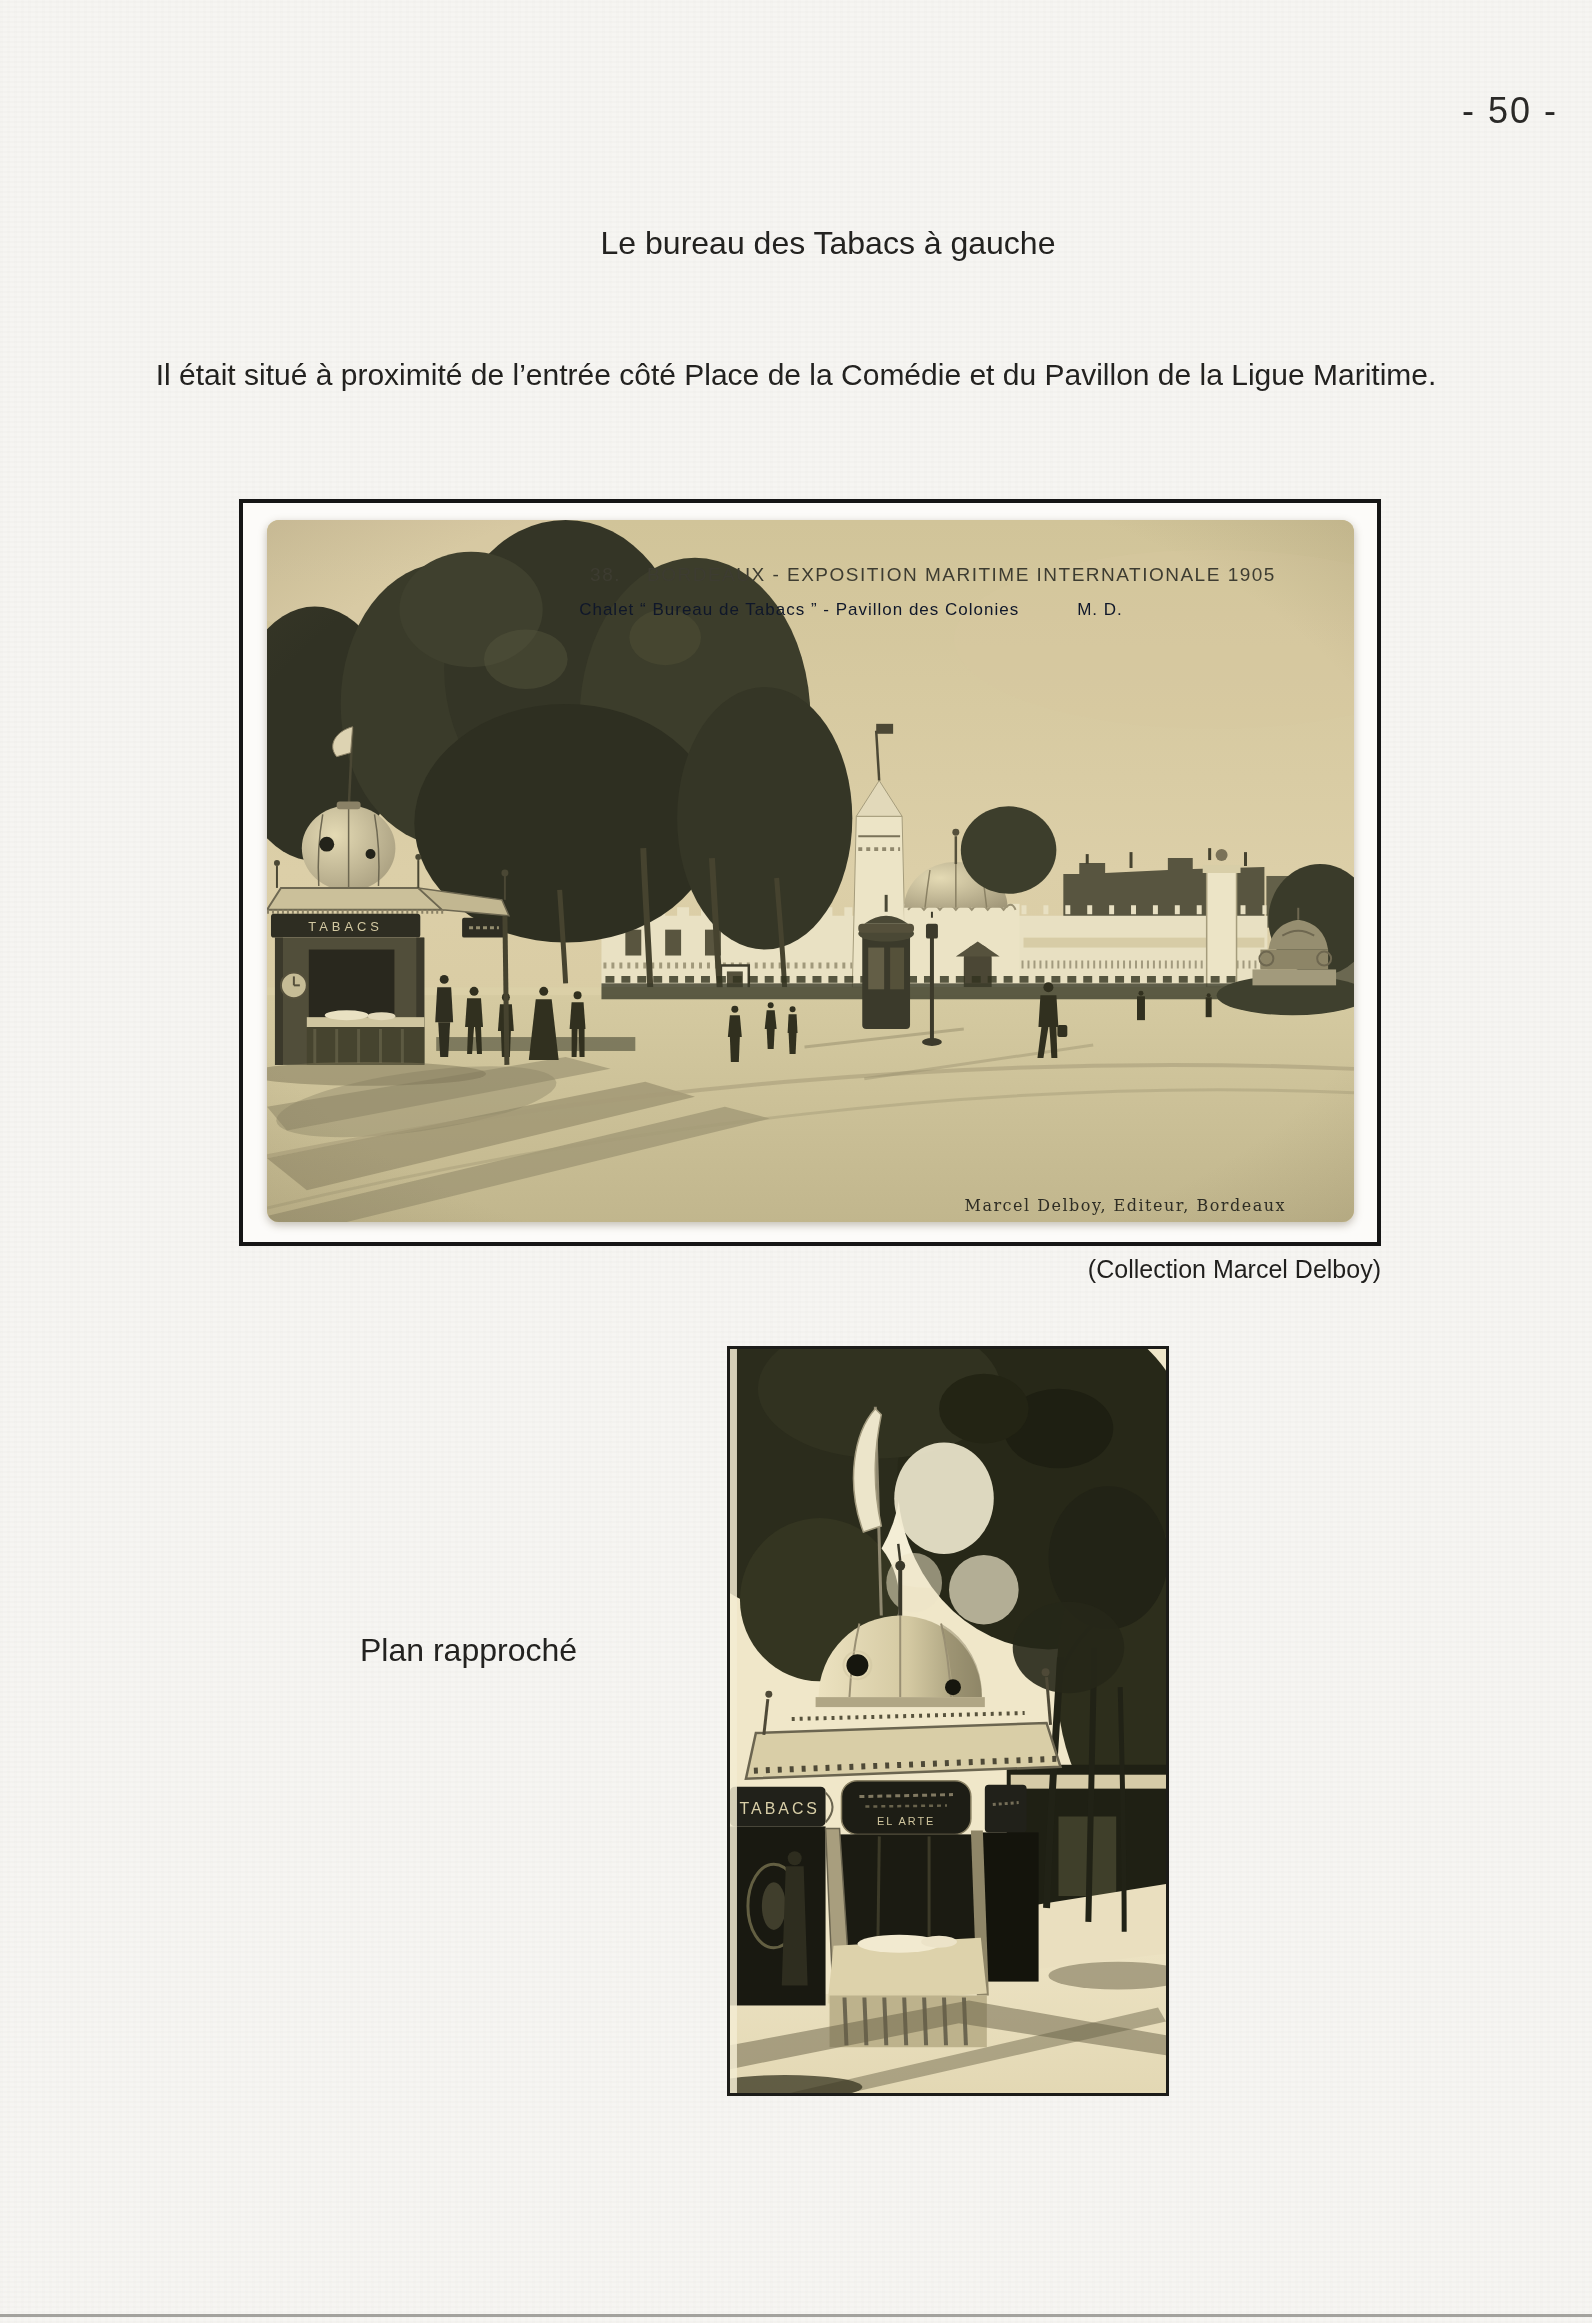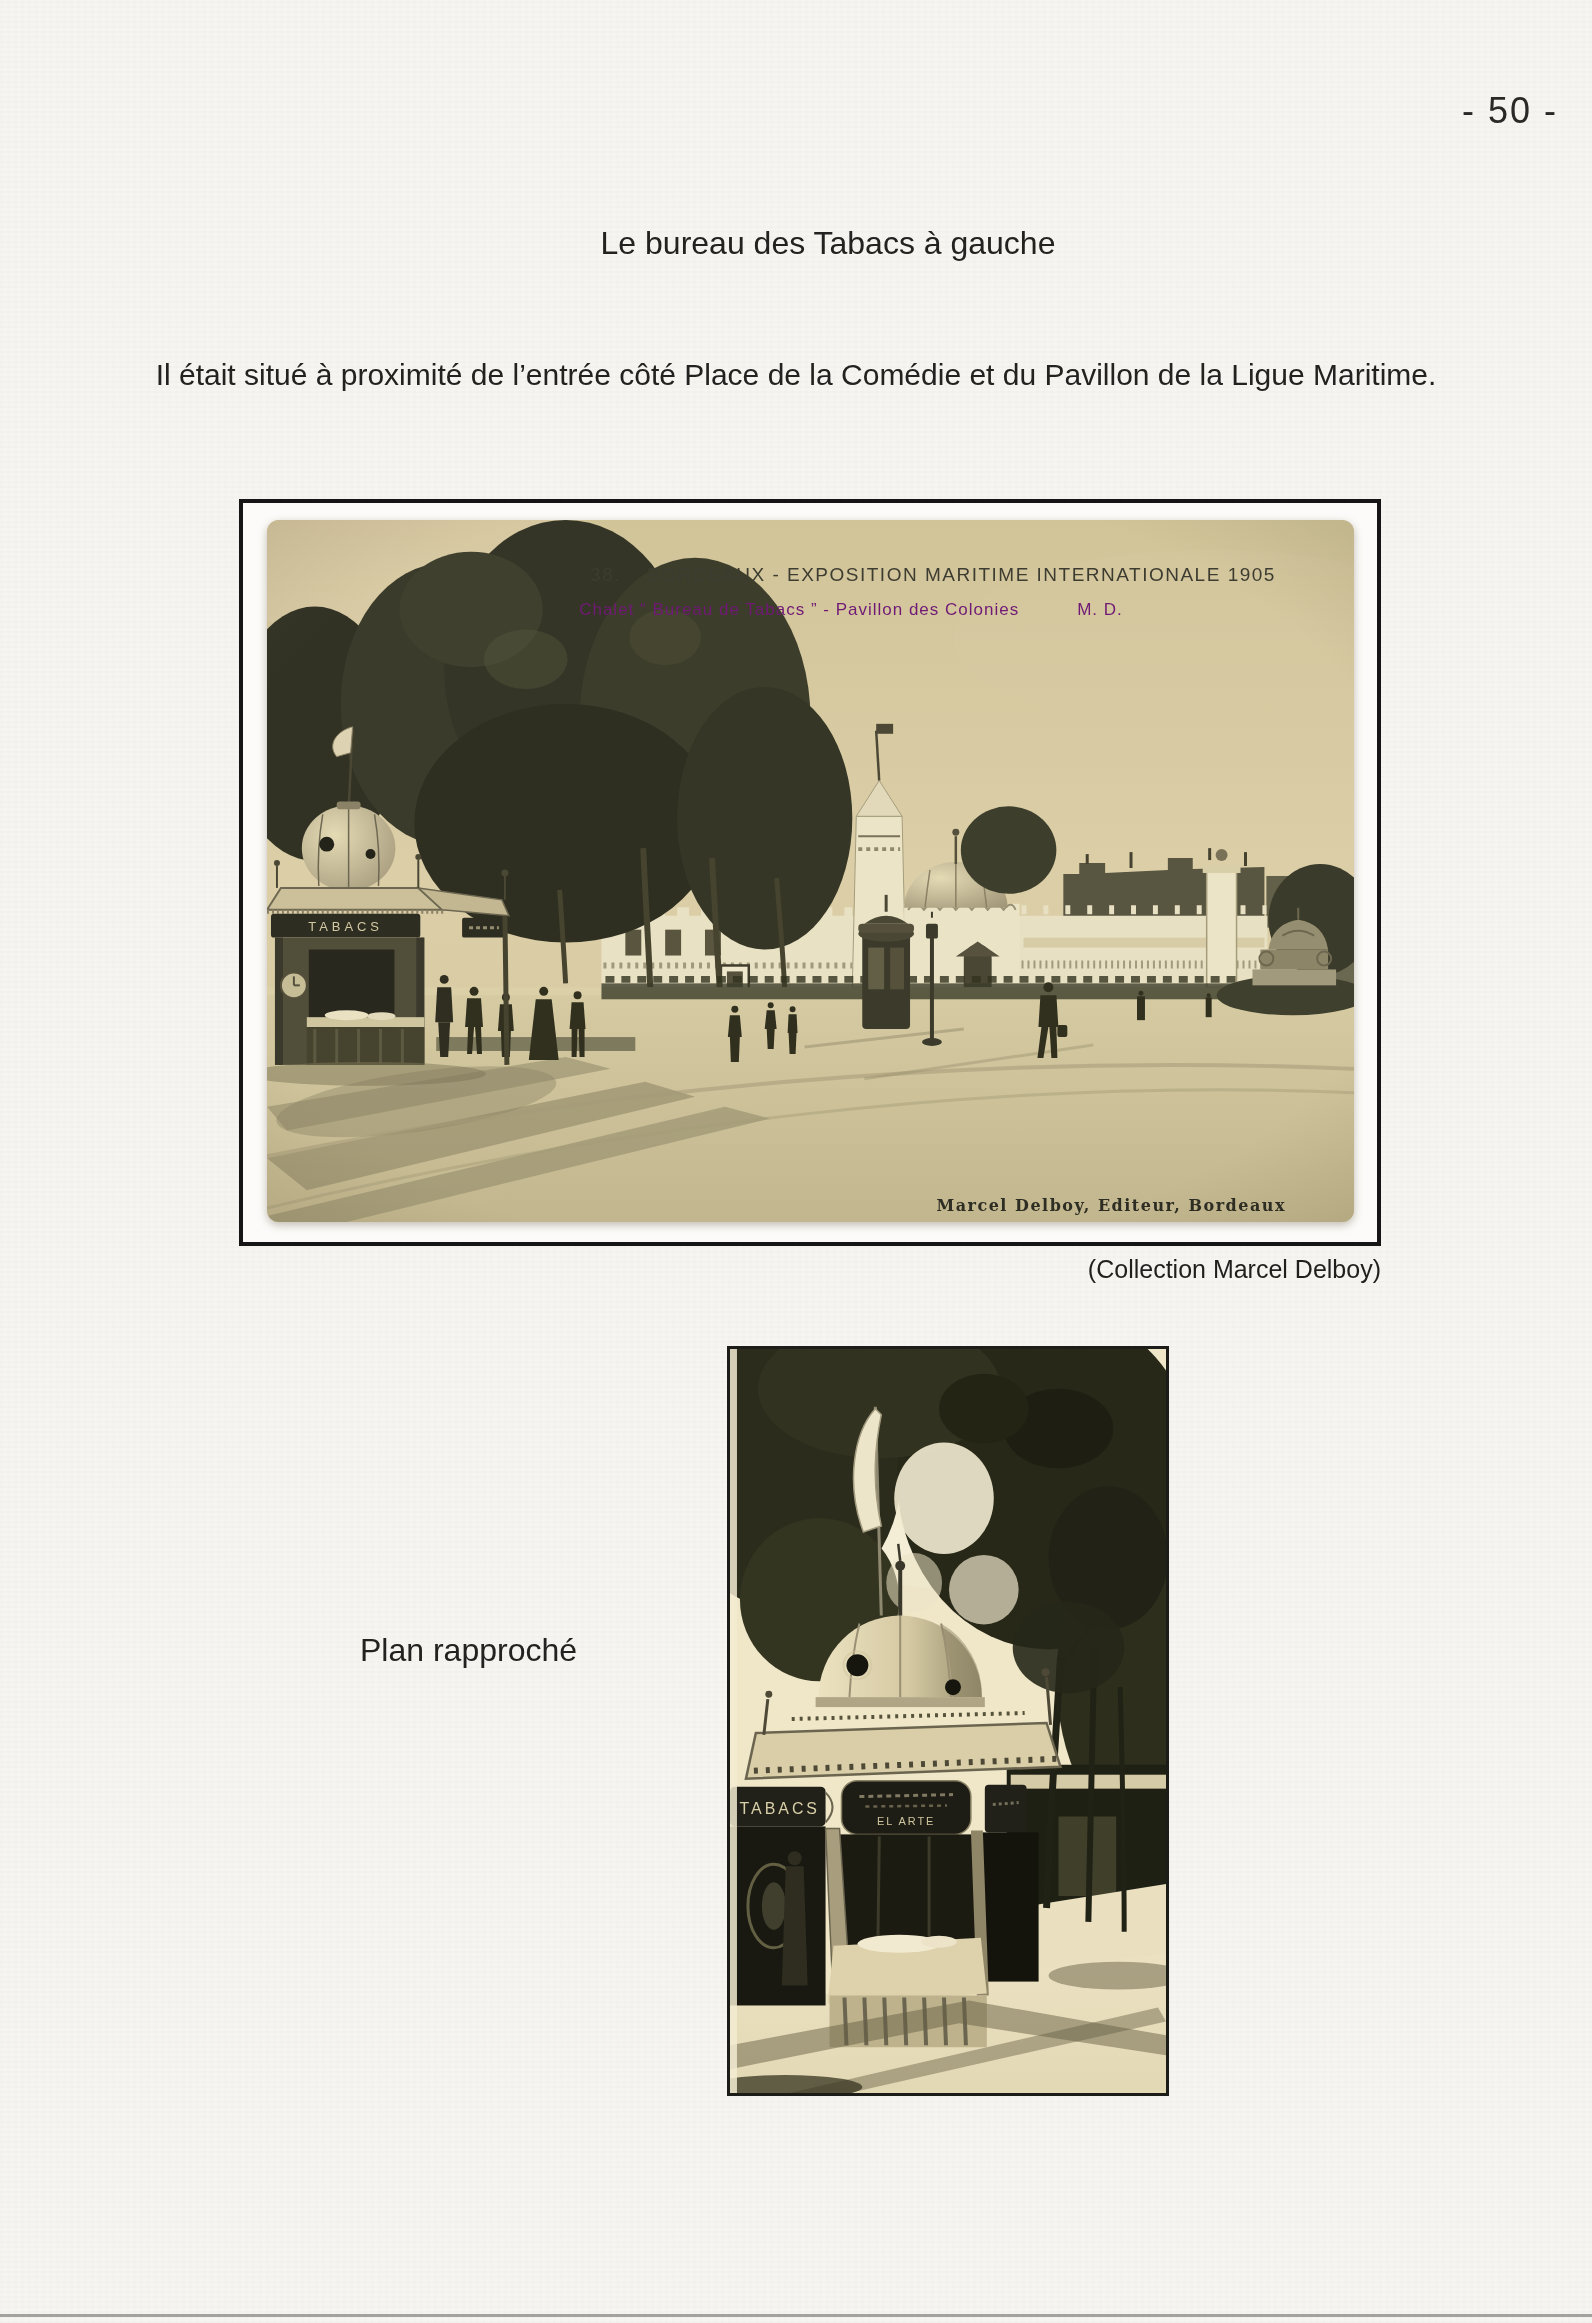--- a/index.html
+++ b/index.html
@@ -29,26 +29,26 @@
     box-shadow:0 3px 9px rgba(96,85,60,.38);
   }
   .postcard svg{position:absolute;inset:0;width:100%;height:100%;display:block;}
   .pc-header{
     position:absolute;top:44px;left:0;width:100%;box-sizing:border-box;padding-left:245px;
     text-align:center;font-size:19px;letter-spacing:1.5px;color:#3d3c31;white-space:nowrap;
   }
   .pc-num{margin-right:26px;}
   .pc-sub{
     position:absolute;top:80px;left:0;width:100%;box-sizing:border-box;padding-left:81px;
-    text-align:center;font-size:17px;letter-spacing:1px;color:#701a75;white-space:nowrap;
+    text-align:center;font-size:17px;letter-spacing:1px;color:#0f172a;white-space:nowrap;
   }
   .pc-initials{margin-left:58px;}
   .pc-credit{
     position:absolute;right:68px;bottom:7px;
-    font-family:"DejaVu Serif",serif;font-weight:bold;font-size:16px;
+    font-family:"DejaVu Serif",serif;font-weight:normal;font-size:16px;
     letter-spacing:1.5px;color:#2e2d24;
   }
   .collection-caption{
     position:absolute;top:1255px;left:239px;width:1142px;text-align:right;
     font-size:25px;color:#201f1d;
   }
   .closeup-label{position:absolute;top:1584px;left:360px;font-size:32px;color:#232220;margin-top:48px;}
   .photo2-frame{
     position:absolute;left:727px;top:1346px;width:436px;height:744px;
     border:3px solid #1c1c19;background:#f0e7ca;

